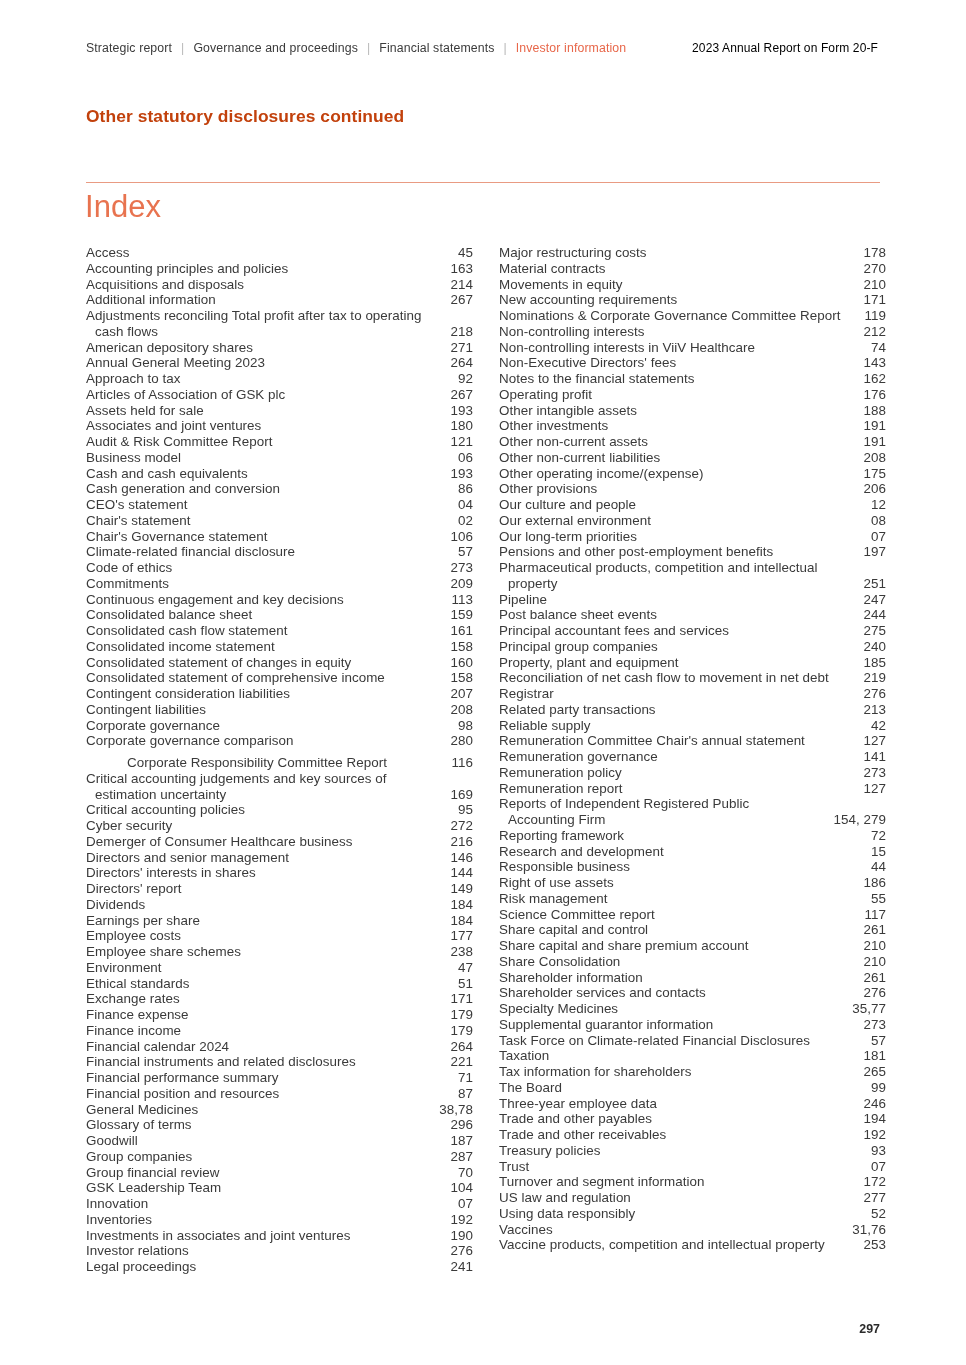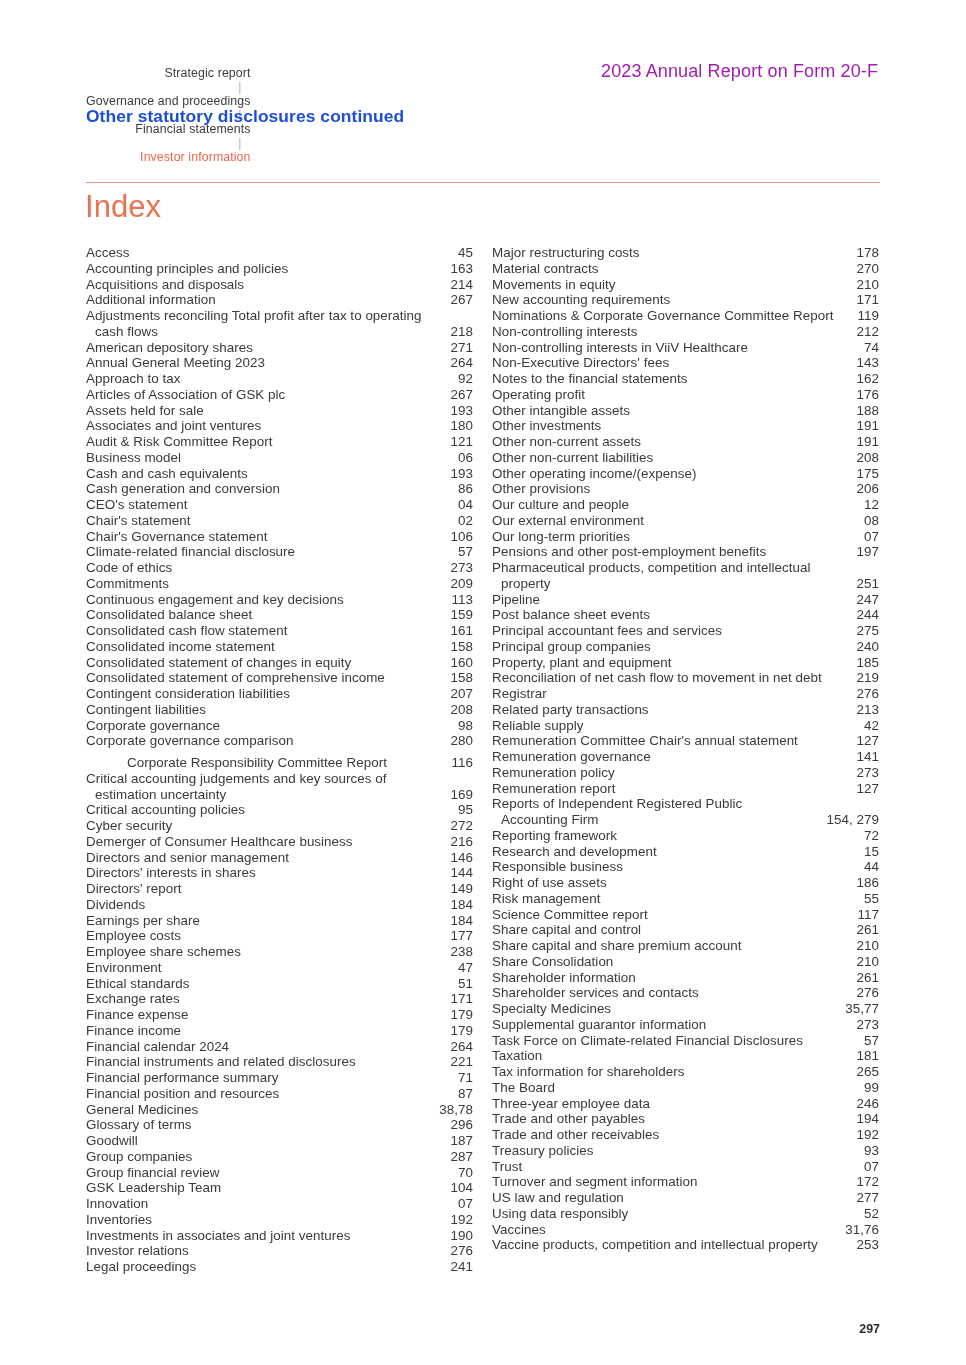--- a/index.html
+++ b/index.html
@@ -29,47 +29,45 @@
     top: 41px;
     width: 794px;
     display: flex;
     align-items: baseline;
     font-size: 12.3px;
     letter-spacing: 0.01em;
     color: #3b3b3b;
   }
   .crumbs {
     display: flex;
-    align-items: flex-end;
+    align-items: center;
     white-space: nowrap;
-    flex-direction: column;
   }
   .crumb { color: #3b3b3b; }
   .crumb.active { color: #e8674a; }
   .crumb-sep {
     color: #b9b9b9;
     padding: 0 9px;
   }
   .run-header-right {
     margin-left: auto;
-    color: #a21caf;
-    font-size: 18px;
+    color: #000000;
+    font-size: 12px;
     white-space: nowrap;
     padding-right: 2px;
-    margin-top: 20px;
   }
 
   
   .section-title {
     position: absolute;
     left: 86px;
     top: 106px;
     font-size: 17.4px;
     font-weight: bold;
-    color: #1d4ed8;
+    color: #c2410c;
     letter-spacing: 0.005em;
   }
 
   
   .index-rule {
     position: absolute;
     left: 86px;
     top: 182px;
     width: 794px;
     height: 1px;
@@ -85,21 +83,21 @@
     letter-spacing: 0.002em;
   }
 
   
   .index-body {
     position: absolute;
     left: 86px;
     top: 245px;
     width: 794px;
     display: flex;
-    gap: 19px;
+    gap: 26px;
   }
   .index-col {
     width: 387px;
     flex: 0 0 387px;
   }
 
   .entry {
     display: flex;
     align-items: baseline;
     font-size: 13.4px;

